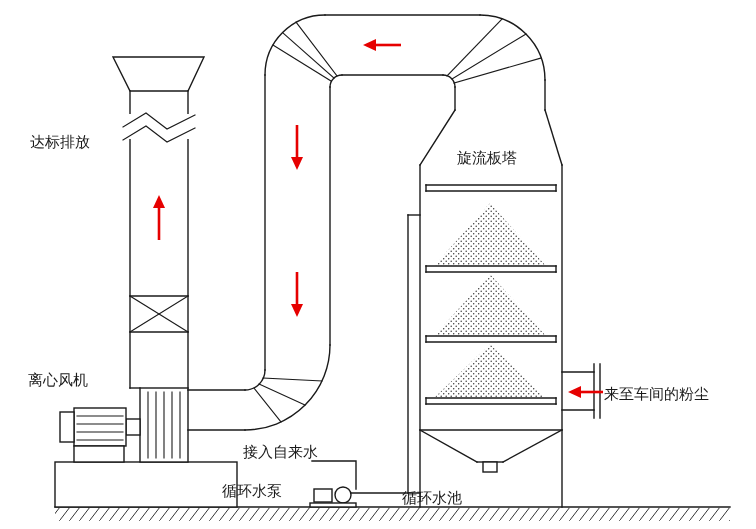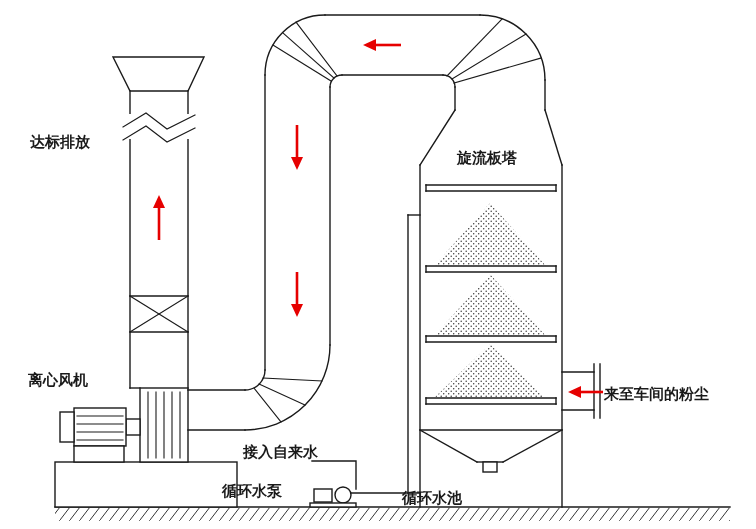--- a/index.html
+++ b/index.html
@@ -4,21 +4,20 @@
 <style>
   :root{
     --line-color:#1a1a1a;
     --arrow-color:#e60000;
     --bg-color:#ffffff;
   }
   html,body{margin:0;padding:0;background:var(--bg-color);}
   .stage{
     width:756px;height:529px;position:relative;background:var(--bg-color);
     font-family:"DejaVu Sans","Liberation Sans",sans-serif;
-    font-weight:bold;
   }
   svg{display:block;}
   .ln{stroke:var(--line-color);stroke-width:1.4;fill:none;stroke-linecap:square;}
   .thin{stroke-width:1.1;}
   text.lbl{
     font-family:"DejaVu Sans","Liberation Sans",sans-serif;
     font-size:15px;
     fill:var(--line-color);
     stroke:none;
   }

